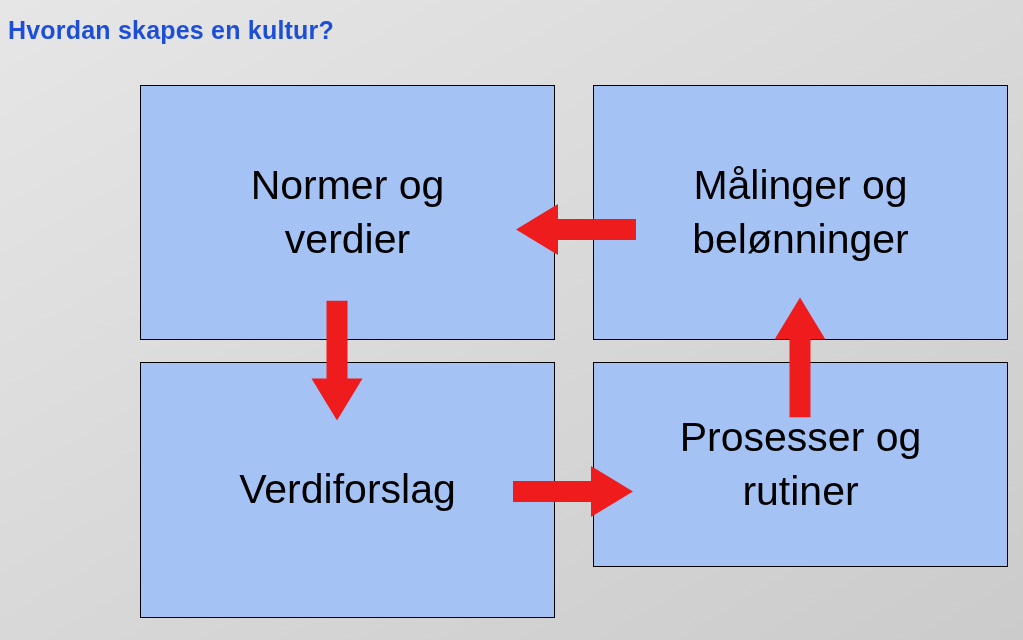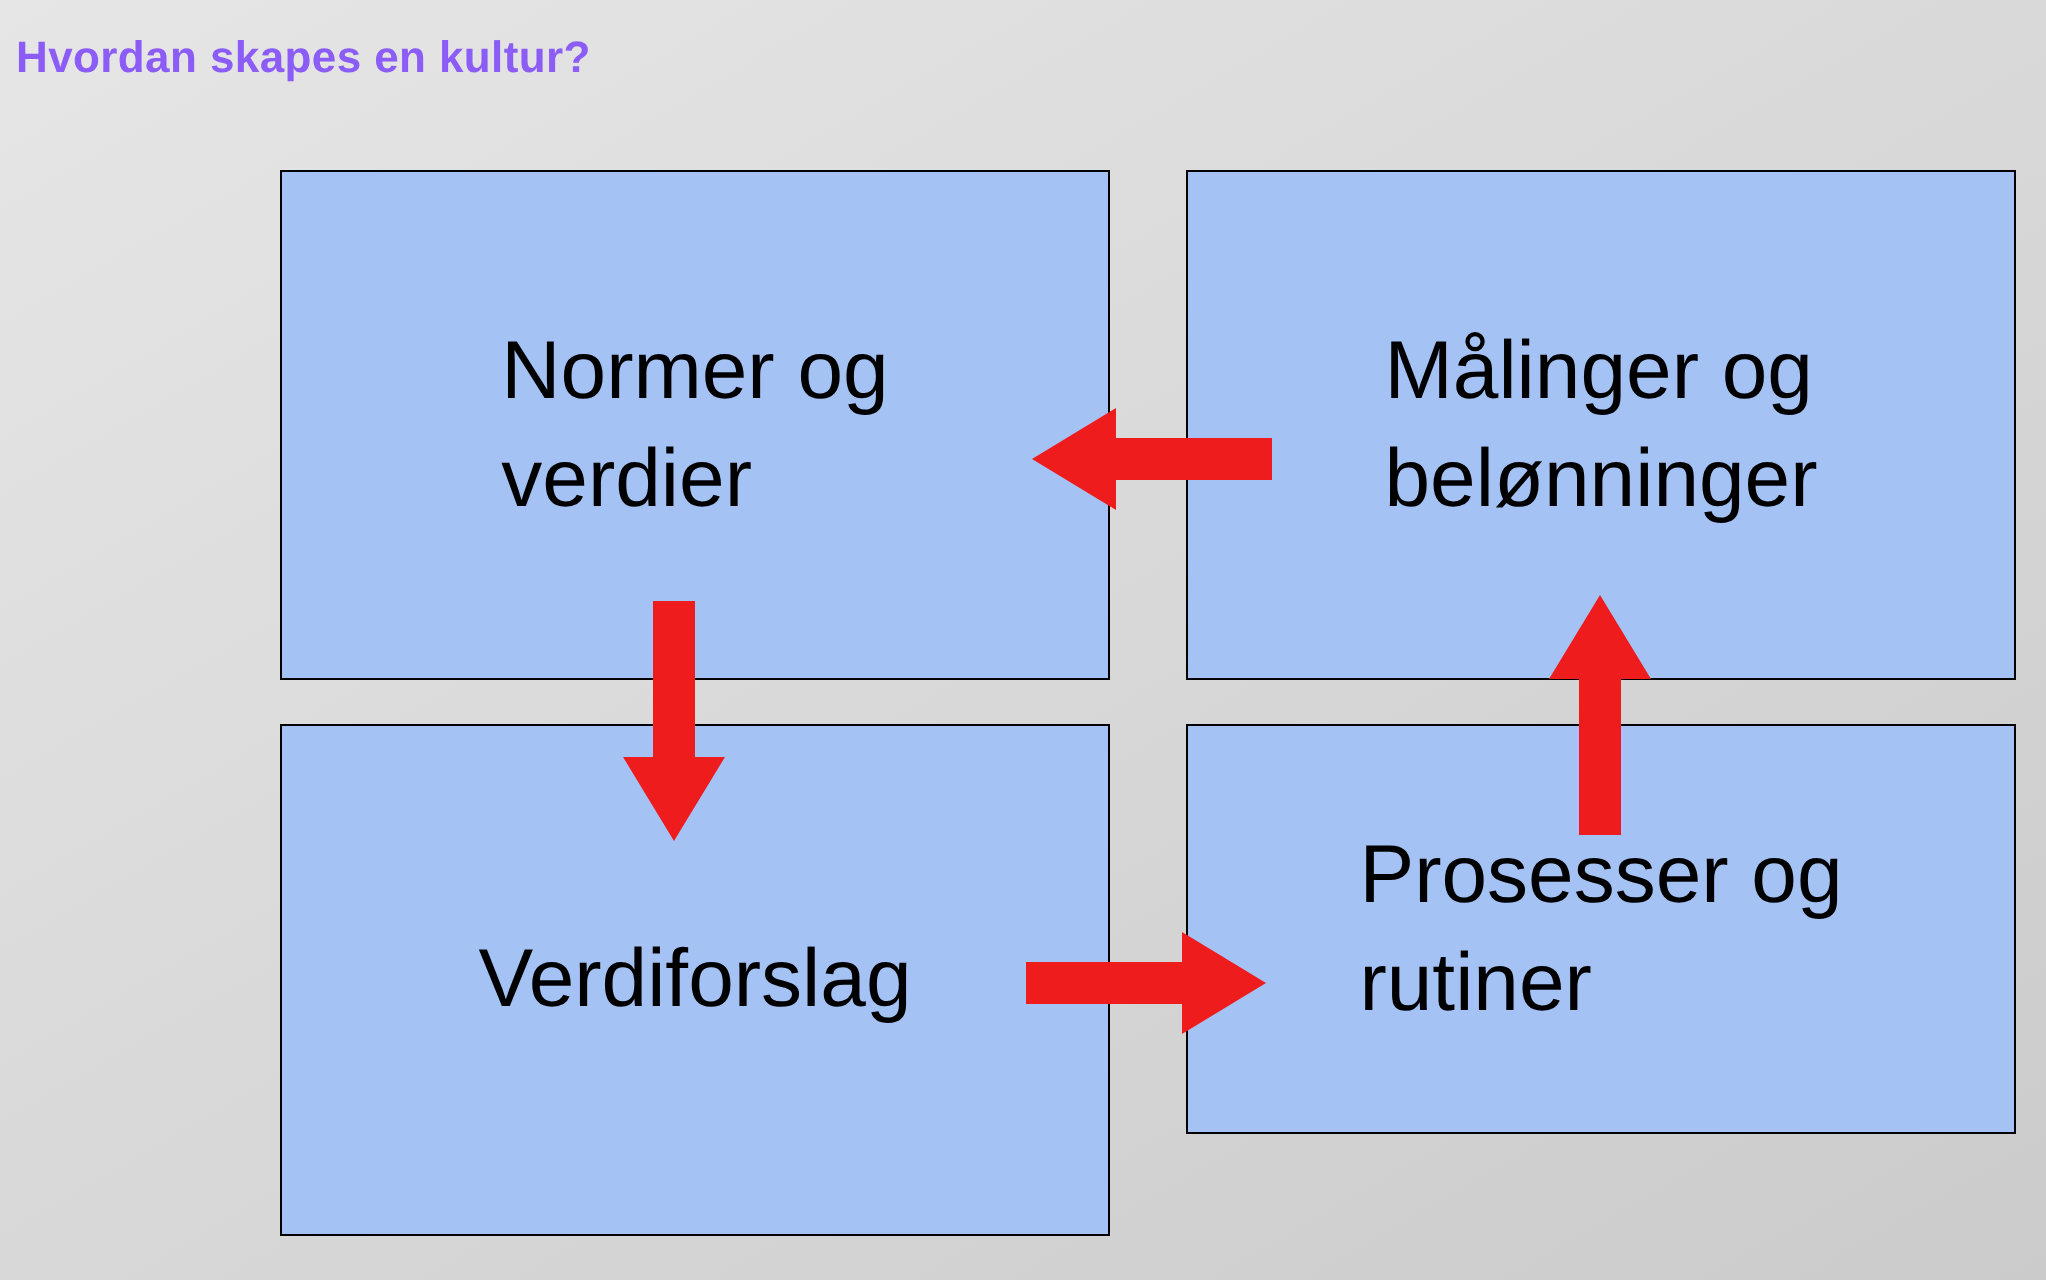--- a/index.html
+++ b/index.html
@@ -20,32 +20,33 @@
   }
   .slide {
     position: relative;
     width: 1023px;
     height: 640px;
   }
   .slide-title {
     position: absolute;
     left: 8px;
     top: 16px;
-    font-size: 22px;
+    font-size: 25px;
     font-weight: bold;
-    color: #8b5cf6;
+    color: #1d4ed8;
     letter-spacing: 0.2px;
   }
   .box {
     position: absolute;
     background: var(--box-fill);
     border: 1px solid var(--box-border);
     display: flex;
     align-items: center;
     justify-content: center;
+    text-align: center;
     font-size: 41px;
     line-height: 1.3;
     color: #000;
     white-space: pre-line;
   }
   .box-top-left     { left: 140px; top: 85px;  width: 415px; height: 255px; }
   .box-top-right    { left: 593px; top: 85px;  width: 415px; height: 255px; }
   .box-bottom-left  { left: 140px; top: 362px; width: 415px; height: 256px; }
   .box-bottom-right { left: 593px; top: 362px; width: 415px; height: 205px; }
   .arrow {

